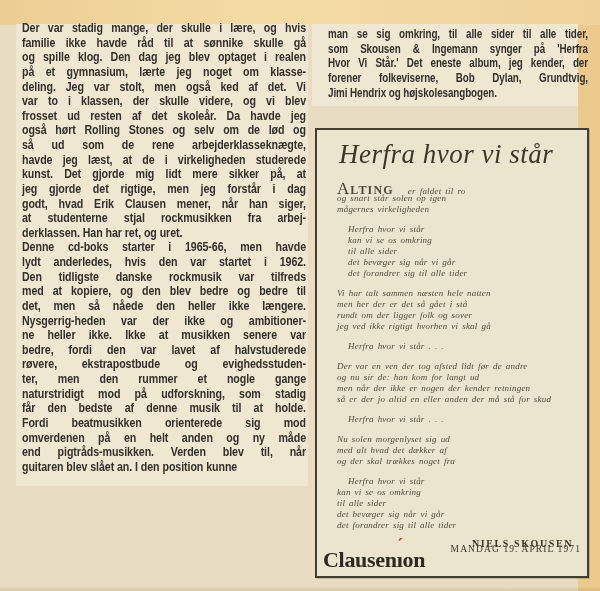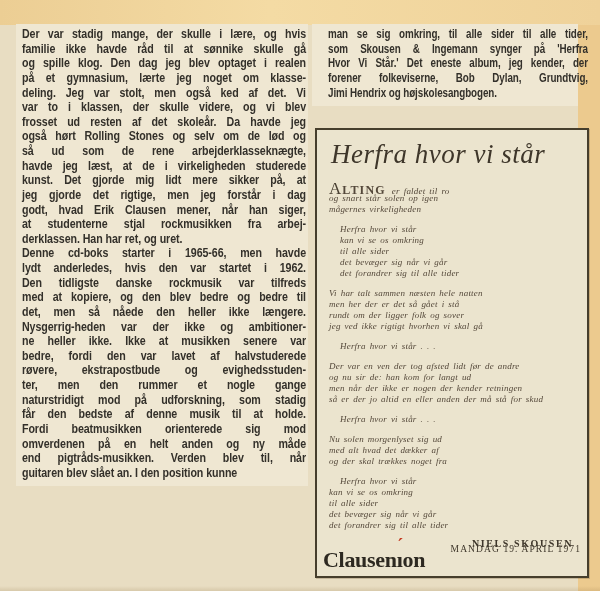--- a/index.html
+++ b/index.html
@@ -10,48 +10,48 @@
   }
   .top-strip{position:absolute;left:0;top:0;width:600px;height:25px;
     background:linear-gradient(90deg,#ecce94,#f4dba4 45%,#efd29a);}
   .right-band{position:absolute;right:0;top:25px;width:22px;height:566px;
     background:linear-gradient(180deg,#eed2a0,#ecca8e 30%,#e9c族 0) , #ecca8e;
     background:#ecca8e;}
   .lightbg-left{position:absolute;left:16px;top:24px;width:292px;height:462px;background:#efe7d2;}
   .lightbg-right{position:absolute;left:312px;top:24px;width:266px;height:82px;background:#efe7d2;}
 
   .col{position:absolute;color:#33302a;}
-  .col.left{left:22px;top:27px;width:284px;}
+  .col.left{left:22px;top:21px;width:284px;}
   .col.right{left:328px;top:27px;width:260px;}
   .col .line{
     font-weight:700;line-height:14.62px;white-space:nowrap;
     text-align:justify;text-align-last:justify;
     transform-origin:0 0;letter-spacing:-0.1px;
   }
   .col.left .line{font-size:13px;width:346px;transform:scaleX(0.8208);}
   .col.right .line{font-size:12.3px;width:325px;transform:scaleX(0.8);}
   .col .line.end{text-align-last:left;}
 
   .clipping{
     position:absolute;left:315px;top:128px;width:274px;height:450px;
     box-sizing:border-box;border:2px solid #463e2c;background:#ebe4ce;
-    padding:6px 10px 0 12px;
+    padding:6px 10px 0 20px;
     box-shadow:1px 1px 0 rgba(90,70,40,.25);
   }
   .clip-title{
     font-family:"Liberation Serif",serif;font-style:italic;font-weight:400;
     font-size:27px;line-height:32px;color:#3e362a;letter-spacing:.5px;
     margin:2px 0 9px 2px;white-space:nowrap;
   }
   .opening{height:14px;white-space:nowrap;color:#54483a;}
   .dropcap{font-family:"Liberation Serif",serif;font-size:17px;font-weight:400;color:#4a4133;}
   .smallcaps{font-family:"Liberation Serif",serif;font-size:12px;font-weight:700;
     letter-spacing:1.2px;color:#54483a;margin-left:1px;}
   .open-rest{font-family:"Liberation Serif",serif;font-style:italic;font-size:9px;
-    word-spacing:1.5px;letter-spacing:.2px;margin-left:6px;}
+    word-spacing:1.5px;letter-spacing:.2px;margin-left:14px;}
   .stanza{margin:0 0 9px 0;}
   .pline{
     font-family:"Liberation Serif",serif;font-style:italic;font-weight:400;
     font-size:9px;line-height:11px;color:#54483a;
     letter-spacing:.2px;word-spacing:1.5px;white-space:nowrap;
   }
   .pline.ind{padding-left:11px;}
 
   .byline{
     position:absolute;right:14px;bottom:27px;

